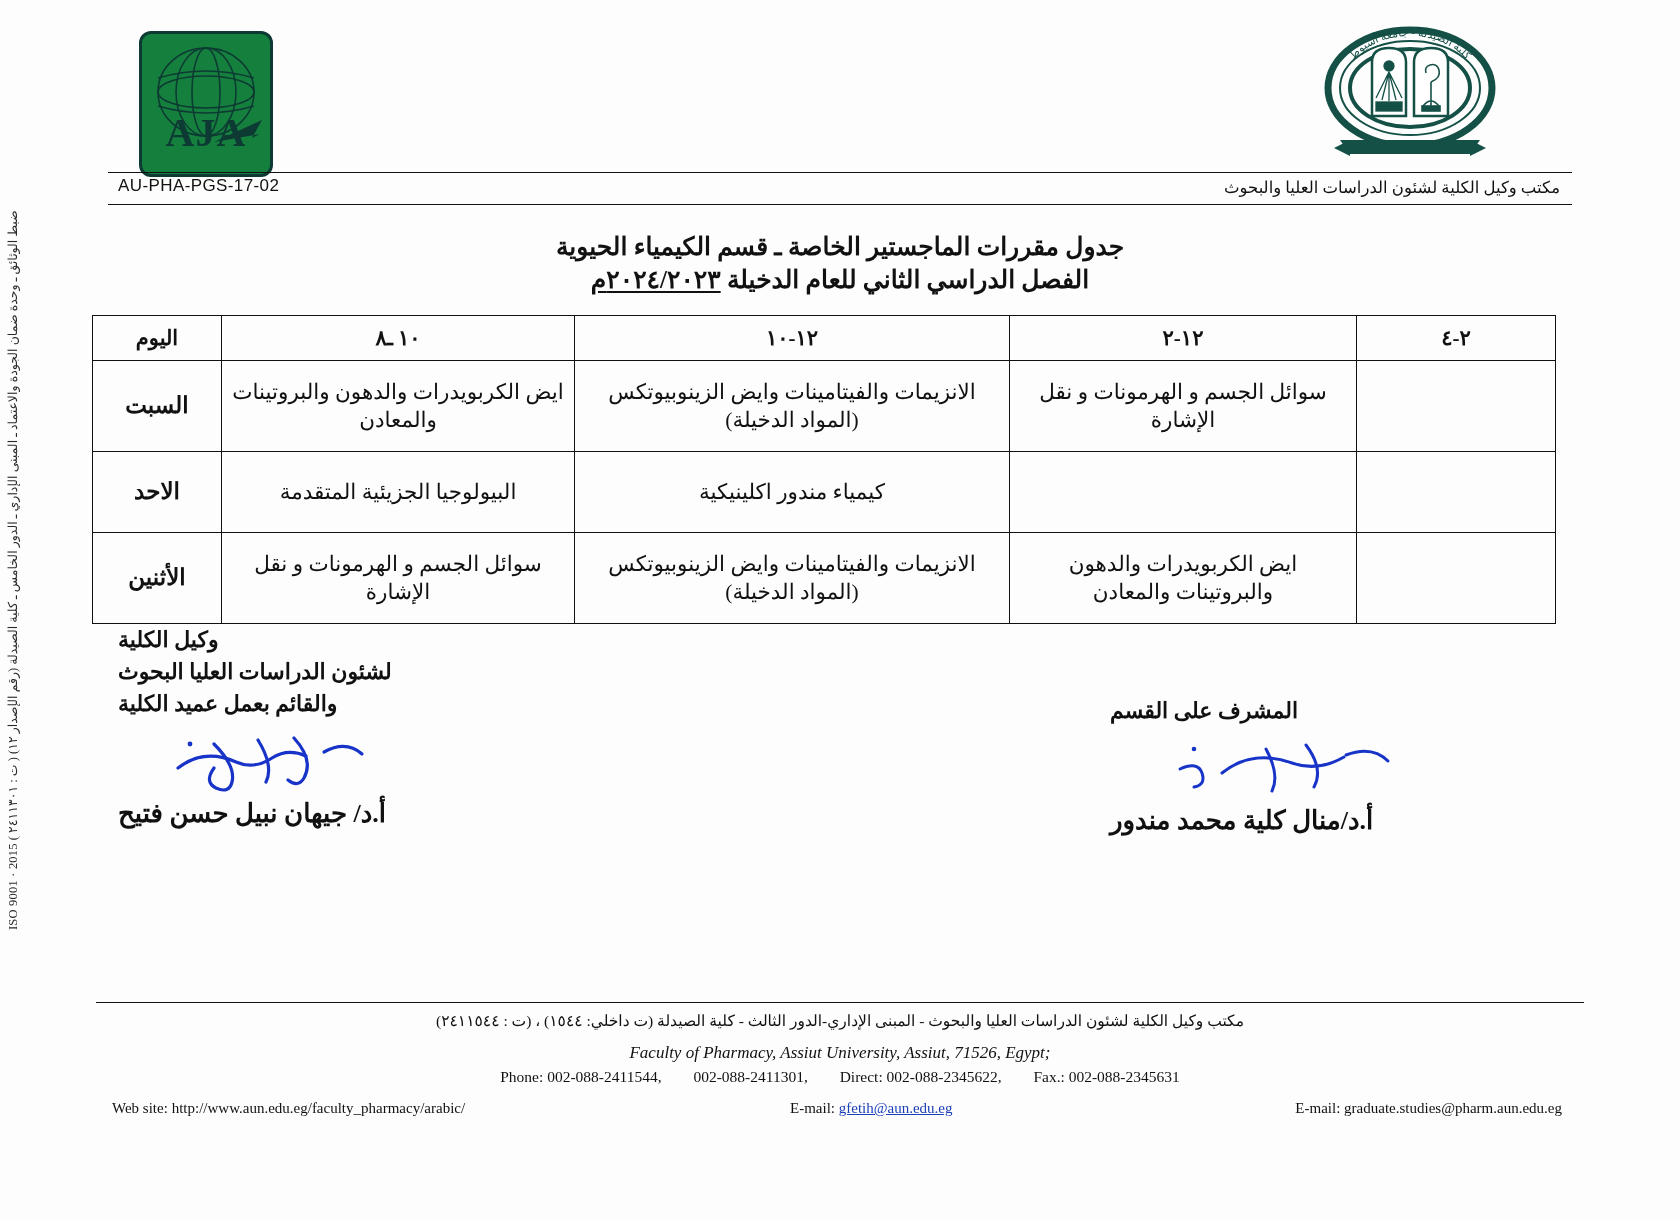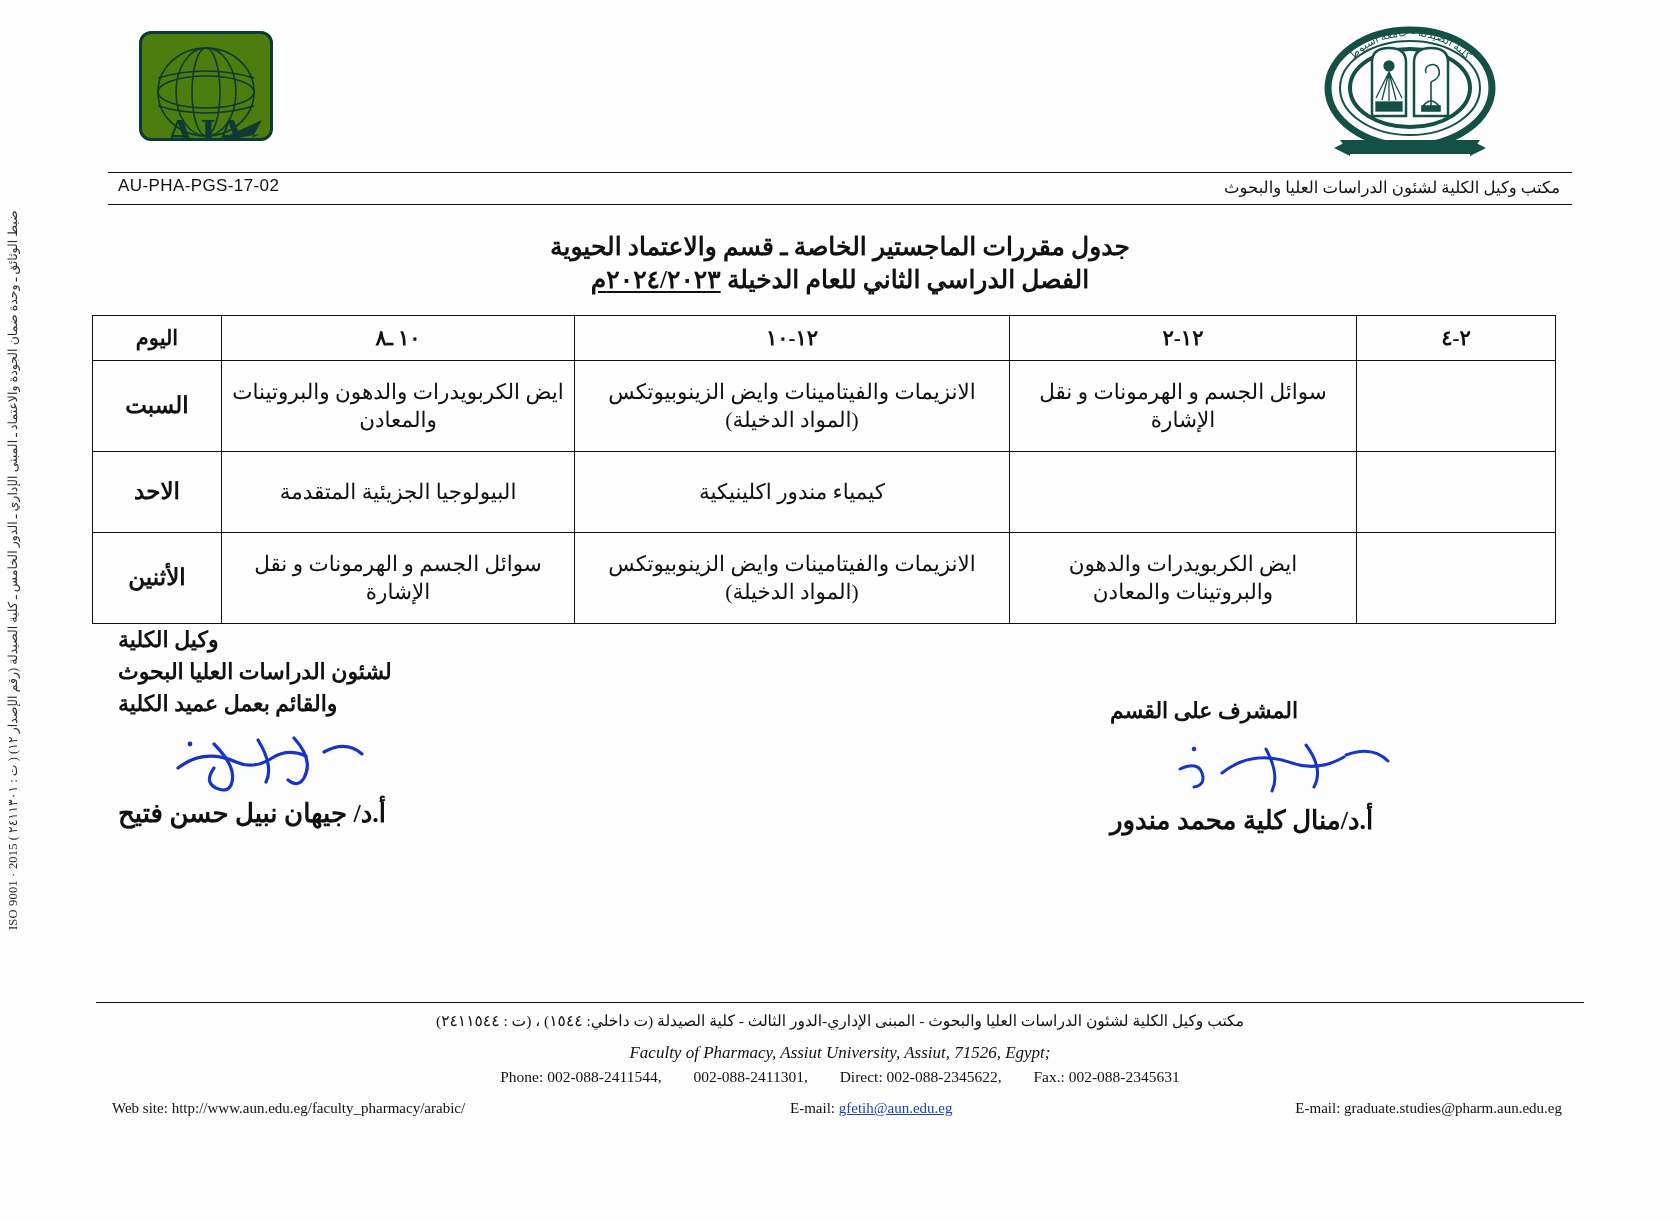--- a/index.html
+++ b/index.html
@@ -41,26 +41,26 @@
     letter-spacing: 0.2px;
     direction: rtl;
   }
 
   
   .logo-aja {
     position: absolute;
     left: 139px;
     top: 31px;
     width: 134px;
-    height: 110px;
+    height: 146px;
     border: 3px solid #0d3b33;
     border-radius: 12px;
     box-sizing: border-box;
     overflow: hidden;
-    background: #4d7c0f;
+    background: #15803d;
   }
   .logo-aja svg { display: block; }
 
   .logo-aun {
     position: absolute;
     right: 170px;
     top: 22px;
     width: 200px;
     height: 152px;
   }
@@ -317,21 +317,21 @@
       <path d="M24 126 L40 118 L40 134 Z" fill="#145046"></path>
       <path d="M176 126 L160 118 L160 134 Z" fill="#145046"></path>
     </svg>
   </div>
 
   <div class="hdr-rule-top"></div>
   <div class="doc-code">AU-PHA-PGS-17-02</div>
   <div class="hdr-office">مكتب وكيل الكلية لشئون الدراسات العليا والبحوث</div>
   <div class="hdr-rule-bottom"></div>
 
-  <div class="title-1">جدول مقررات الماجستير الخاصة ـ قسم والاعتماد الحيوية</div>
+  <div class="title-1">جدول مقررات الماجستير الخاصة ـ قسم الكيمياء الحيوية</div>
   <div class="title-2">
     <span>الفصل الدراسي الثاني  للعام الدخيلة  </span><span class="u">٢٠٢٤/٢٠٢٣م</span>
   </div>
 
   <table class="sched">
     <thead>
       <tr>
         <th class="col-c4">٢-٤</th>
         <th class="col-c3">١٢-٢</th>
         <th class="col-c2">١٢-١٠</th>

